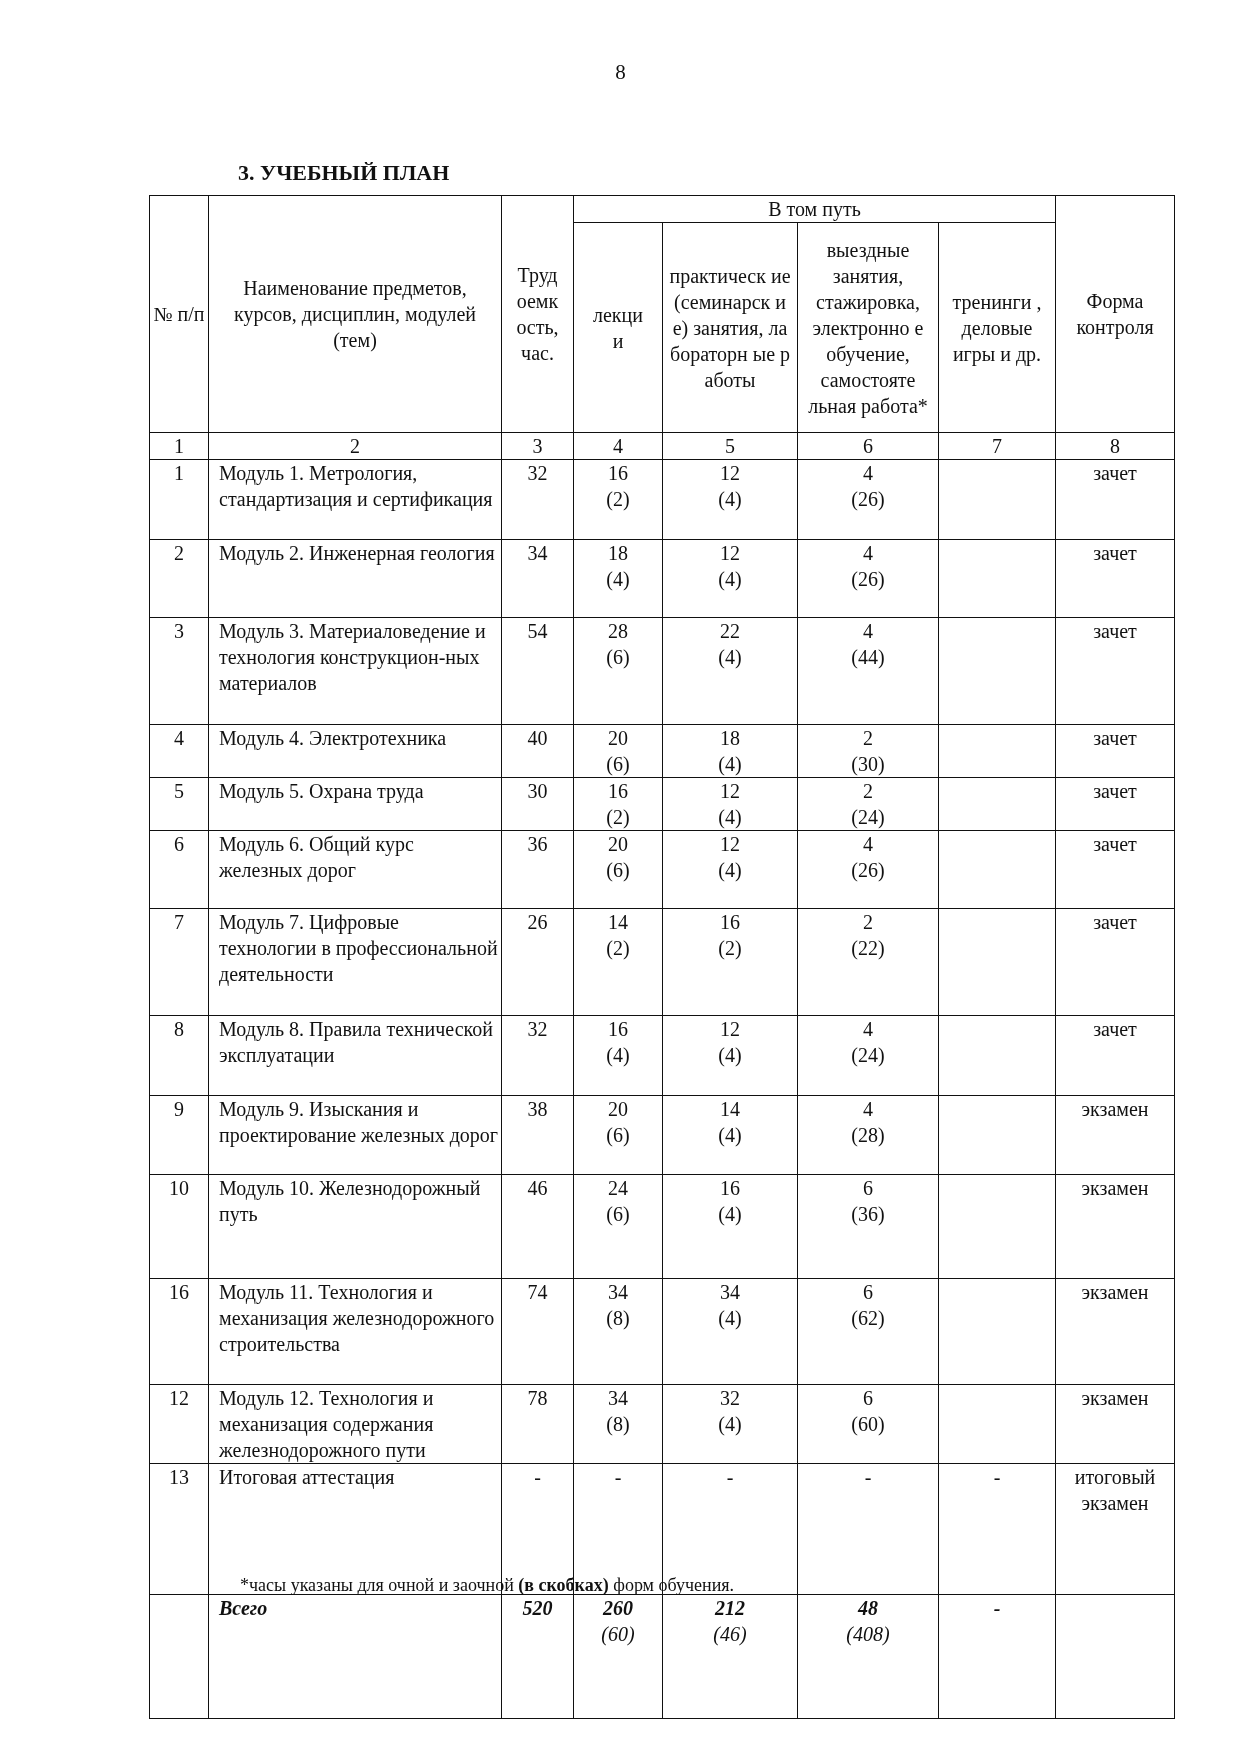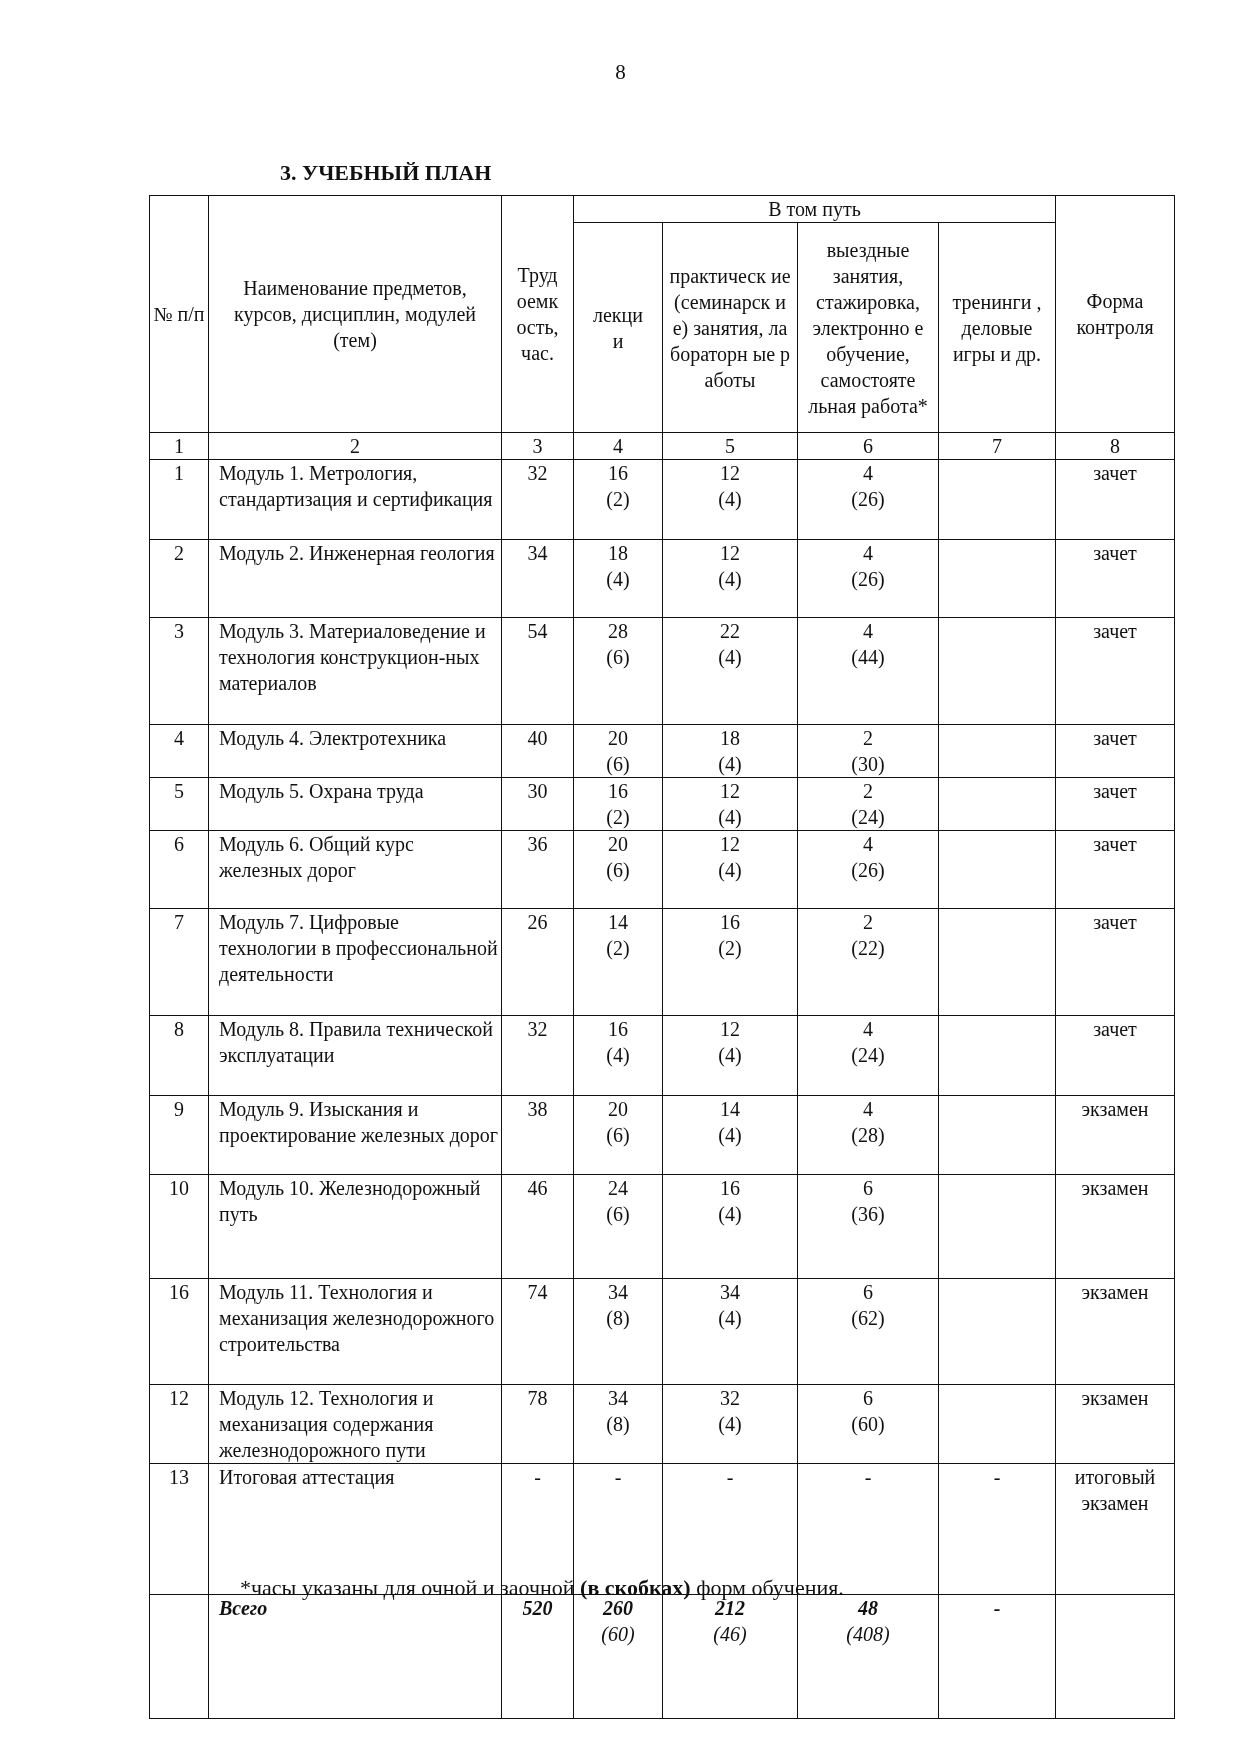--- a/index.html
+++ b/index.html
@@ -1,28 +1,28 @@
 <!DOCTYPE html>
 <html><head>
   <meta charset="utf-8">
   <style>
     html, body { margin: 0; padding: 0; background: #ffffff; }
     body { width: 1241px; height: 1754px; position: relative; overflow: hidden;
            font-family: "Liberation Serif", "DejaVu Serif", serif; color: #111; }
     .page-number { position: absolute; top: 60px; left: 0; width: 1241px; text-align: center; font-size: 21px; }
-    .section-title { position: absolute; top: 160px; left: 238px; font-size: 22px; font-weight: bold; margin-left: 42px; }
+    .section-title { position: absolute; top: 160px; left: 238px; font-size: 22px; font-weight: bold; }
     table.plan { position: absolute; top: 195px; left: 149px; border-collapse: collapse; table-layout: fixed; width: 1025px; font-size: 20px; }
     table.plan td, table.plan th { border: 1.5px solid #111; padding: 0; vertical-align: top; font-weight: normal; line-height: 26px; }
     table.plan th { vertical-align: middle; text-align: center; }
     .c { text-align: center; }
     .name { padding-left: 10px !important; text-align: left; }
     .idx td { text-align: center; height: 25px; line-height: 24px; }
     .cell-main, .cell-sub { display: block; }
     .bold { font-weight: bold; }
-    .footnote { position: absolute; top: 1575px; left: 240px; font-size: 22px; }
+    .footnote { position: absolute; top: 1575px; left: 240px; font-size: 18px; }
     .footnote b { font-weight: bold; }
     th.hdr-group { height: 26px; line-height: 24px; }
   </style>
 </head>
 <body>
 
 <div class="page-number">8</div>
 <div class="section-title">3. УЧЕБНЫЙ ПЛАН</div>
 
 <table class="plan">

